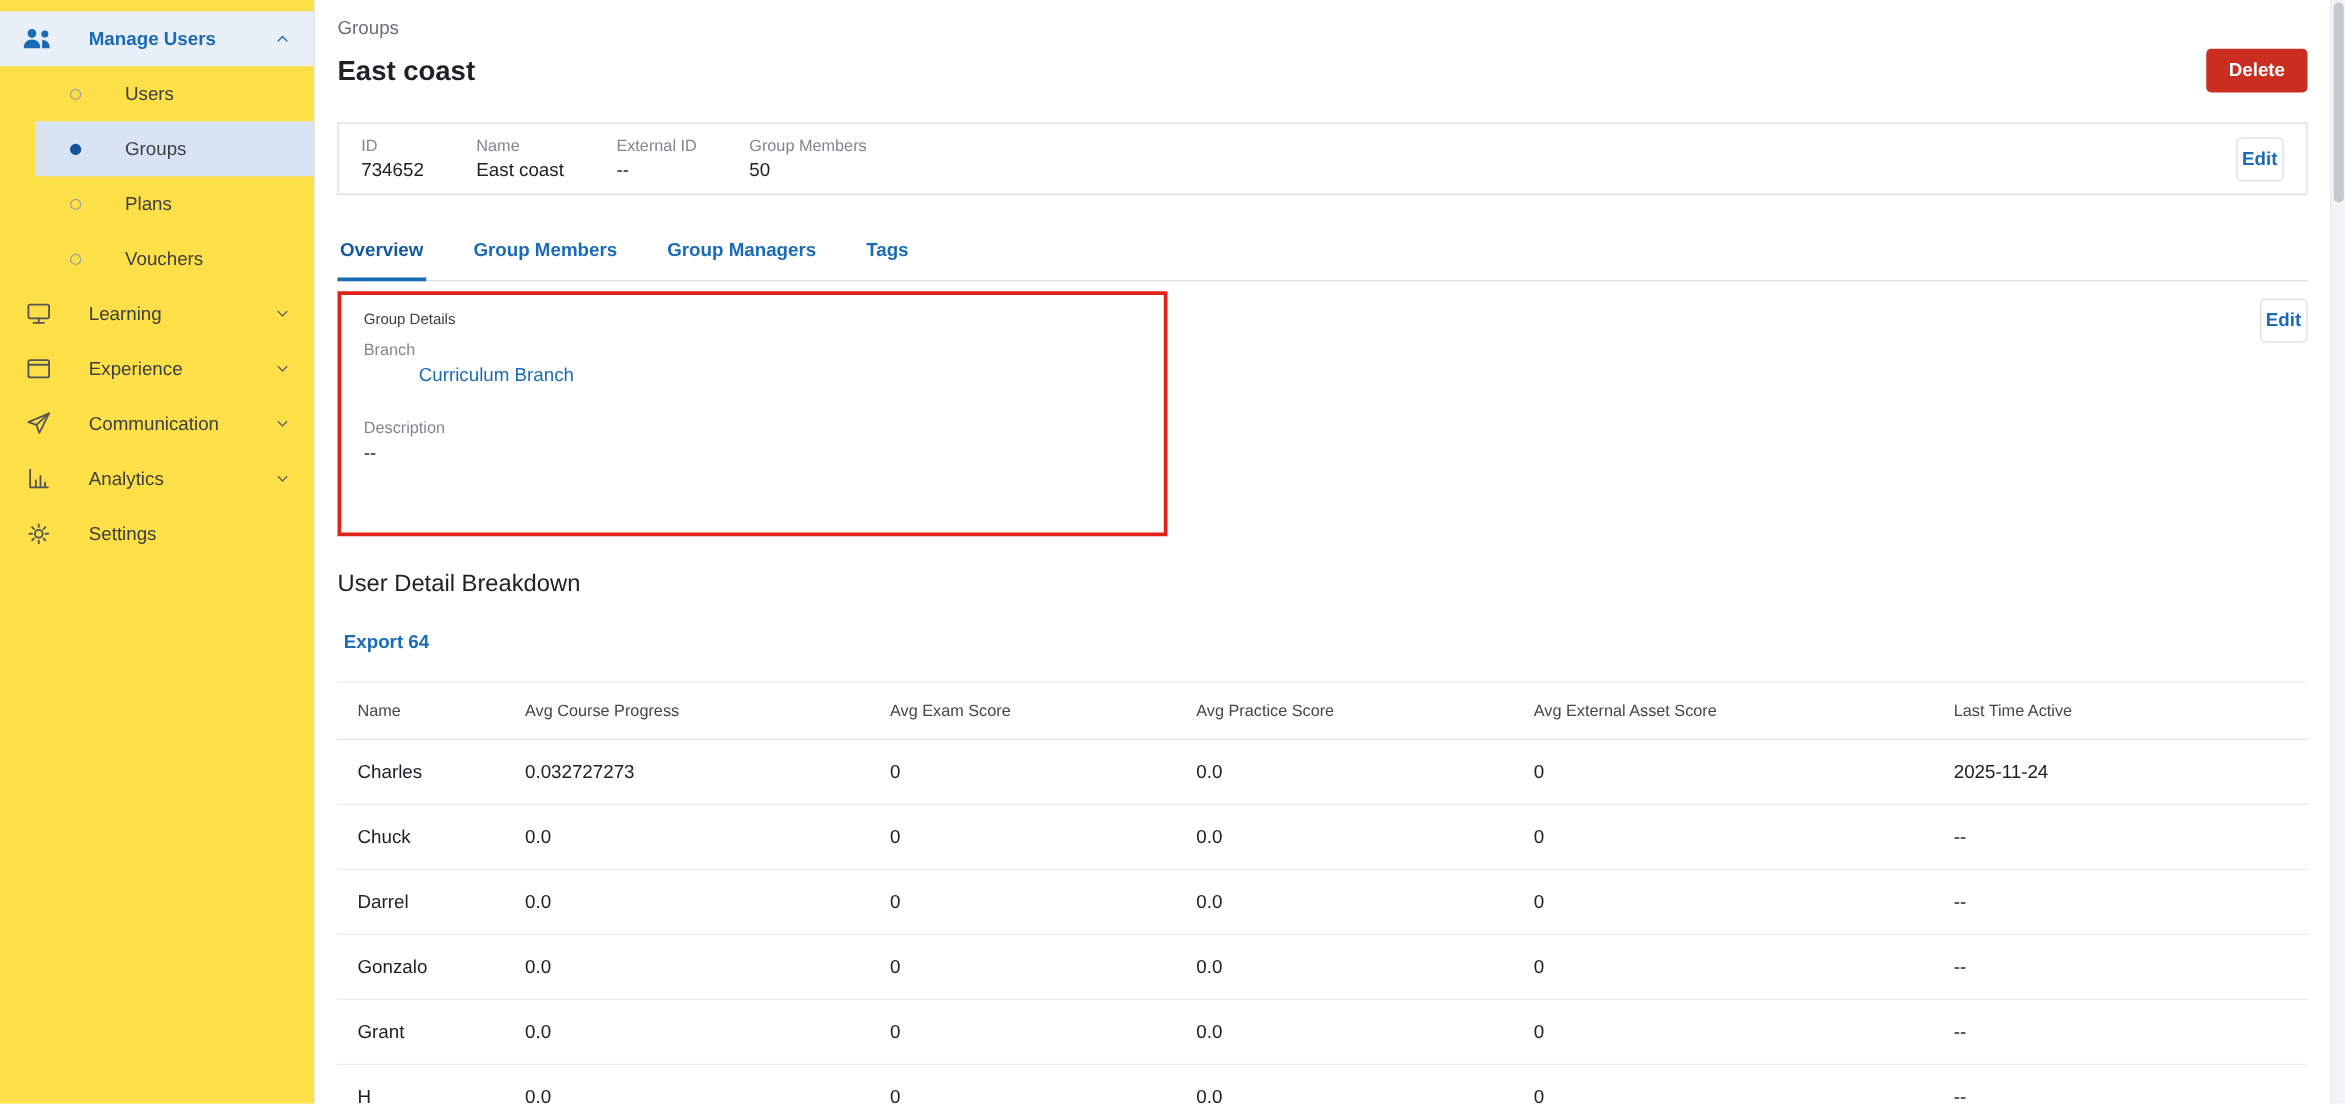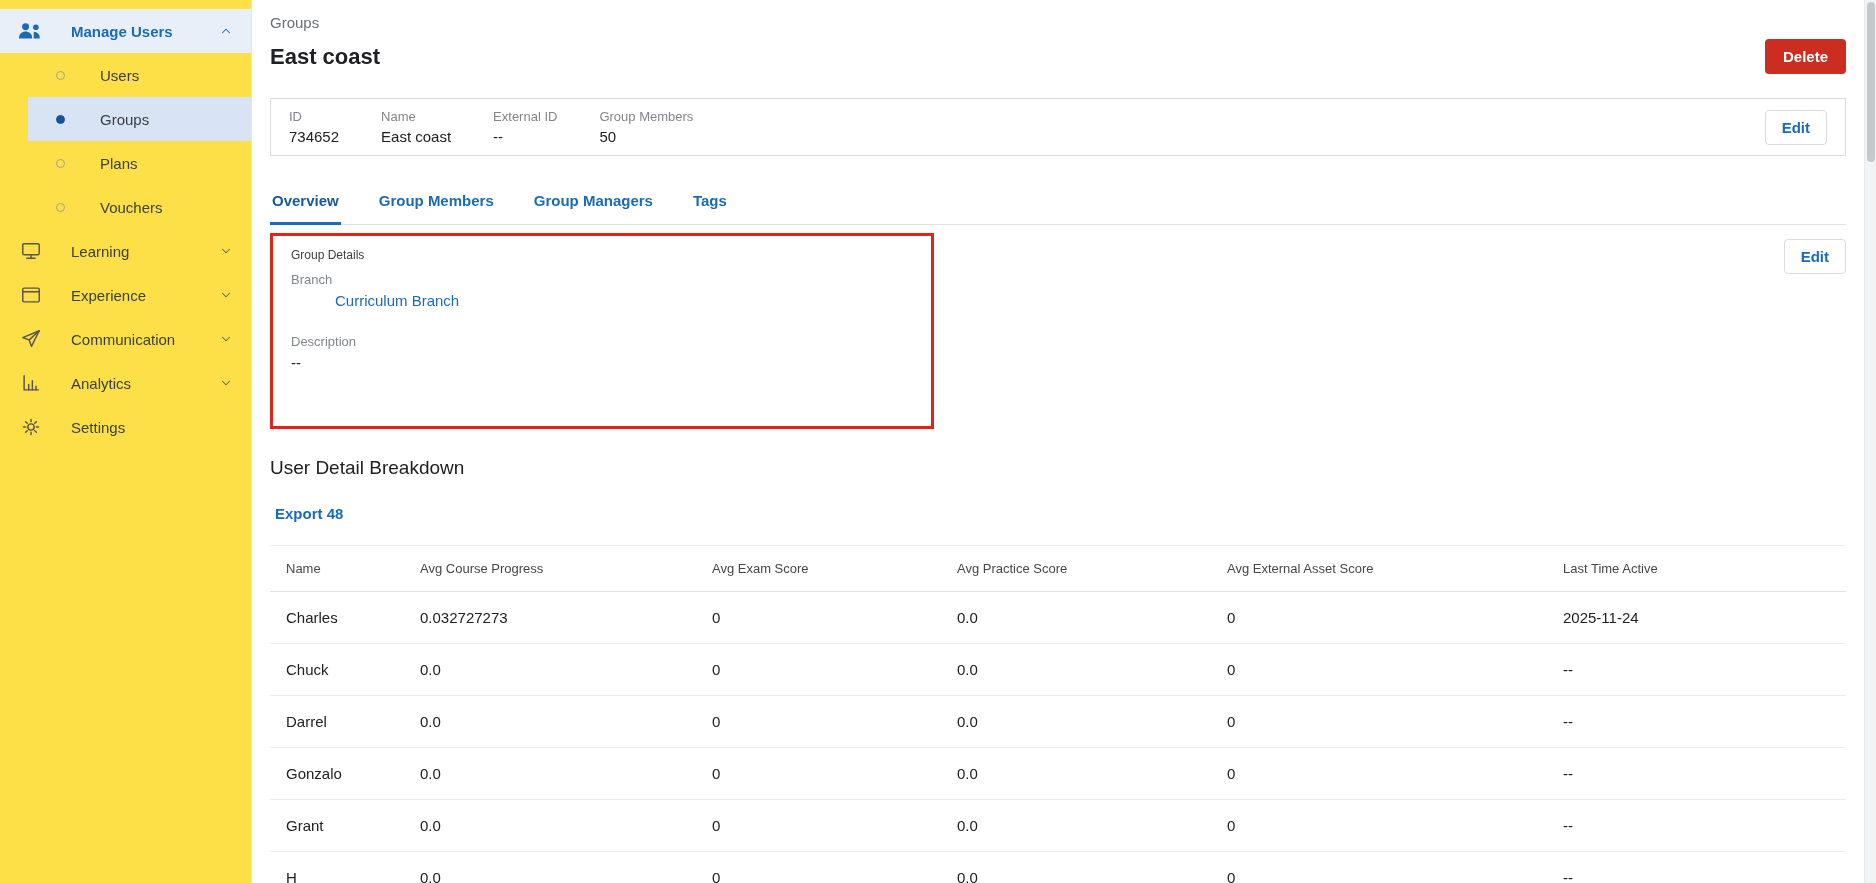--- a/index.html
+++ b/index.html
@@ -59,21 +59,21 @@
     margin-top:24px; border:1px solid #dadce0; border-radius:0;
     display:flex; align-items:center; padding:10px 18px; background:#fff;
   }
   .info-fields { display:flex; }
   .info-field { margin-right:42px; }
   .f-label { font-size:13px; color:#80868b; margin-bottom:4px; white-space:nowrap; }
   .f-value { font-size:15px; color:#202124; white-space:nowrap; }
   .btn-edit {
     margin-left:auto; background:#fff; border:1px solid #dadce0; border-radius:4px;
     font-family:"Liberation Sans", sans-serif;
-    color:#1a6bb5; font-weight:bold; font-size:15px; padding:8px 16px; cursor:pointer;
+    color:#1a6bb5; font-weight:bold; font-size:15px; padding:8px 4px; cursor:pointer;
   }
 
   .tabs {
     margin-top:28px; display:flex; gap:36px; border-bottom:1px solid #e0e0e0;
   }
   .tab {
     font-size:15px; font-weight:bold; color:#1a6bb5;
     padding:8px 2px 13px; border-bottom:3px solid transparent;
     margin-bottom:-1px; cursor:pointer; white-space:nowrap;
   }
@@ -287,21 +287,21 @@
         <div class="block">
           <div class="f-label">Description</div>
           <div class="f-value">--</div>
         </div>
       </div>
       <button class="btn-edit details-edit">Edit</button>
     </div>
 
     <h2 class="breakdown-title">User Detail Breakdown</h2>
 
-    <a class="export-link">Export 48</a>
+    <a class="export-link">Export 64</a>
 
     <table class="users">
       <colgroup>
         <col style="width:150px">
           <col style="width:292px">
           <col style="width:245px">
         <col style="width:270px">
           <col style="width:336px">
           <col>
       </colgroup>

